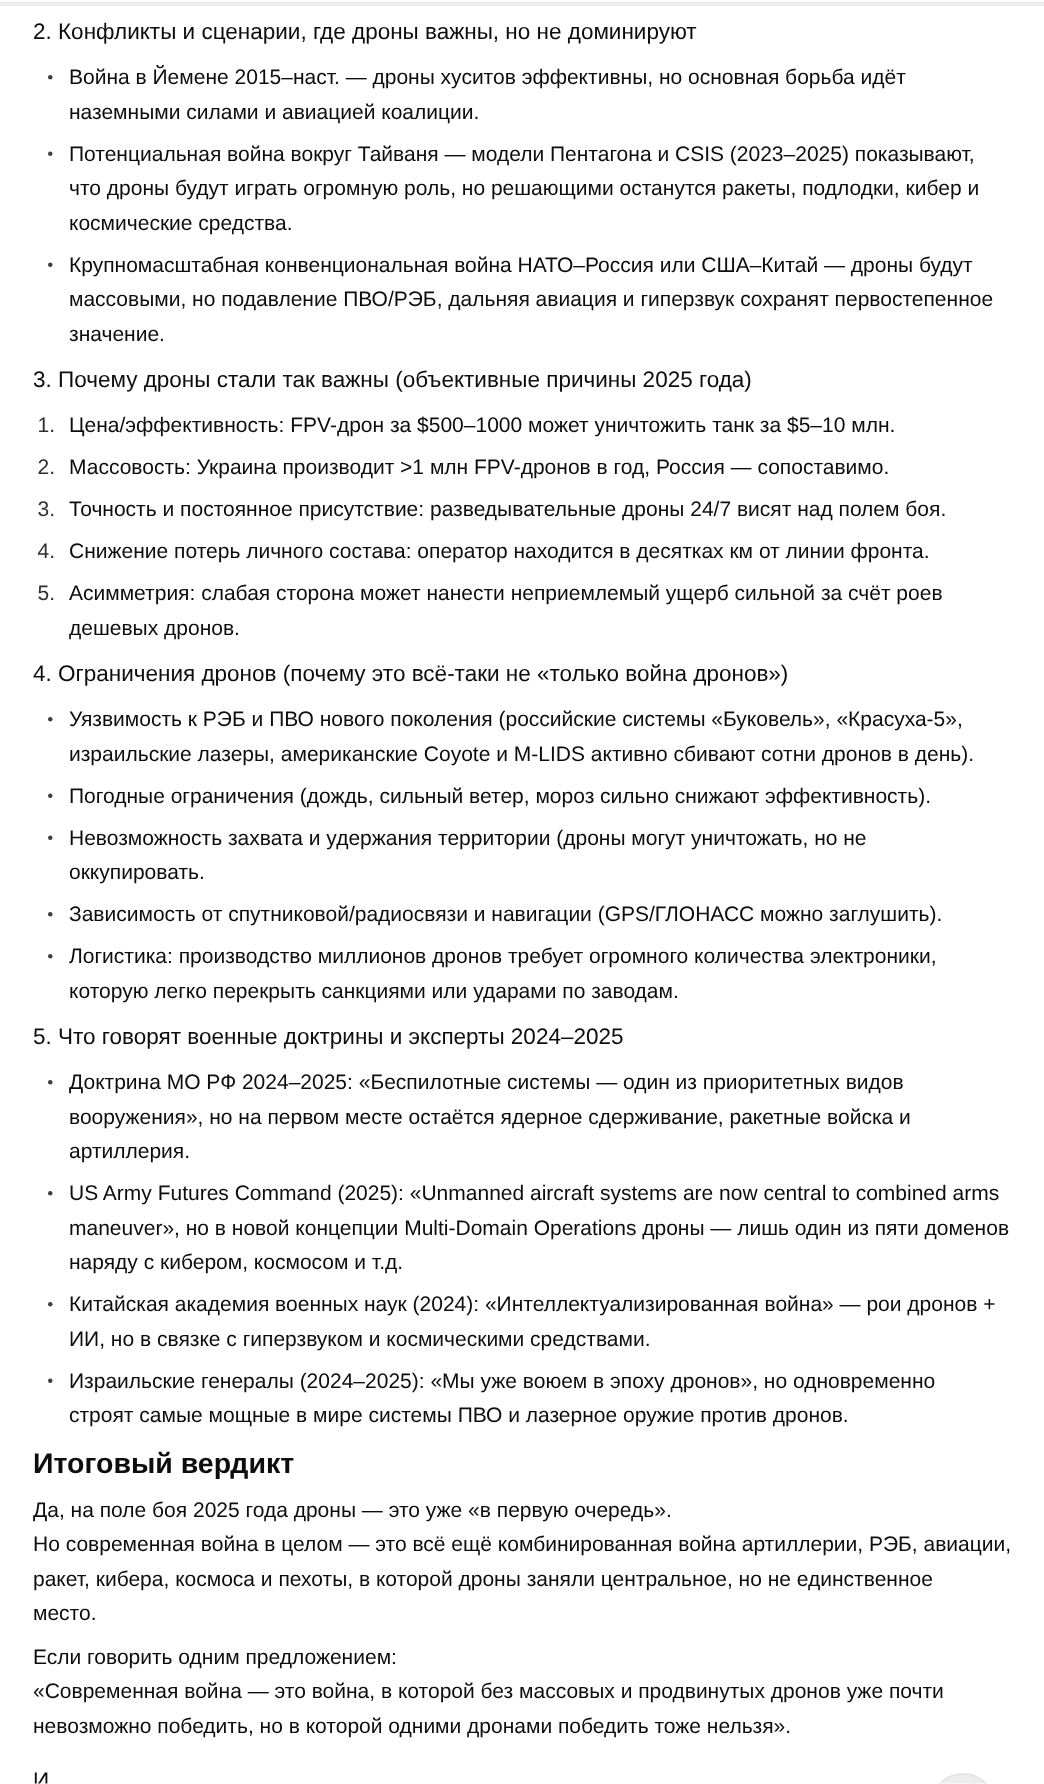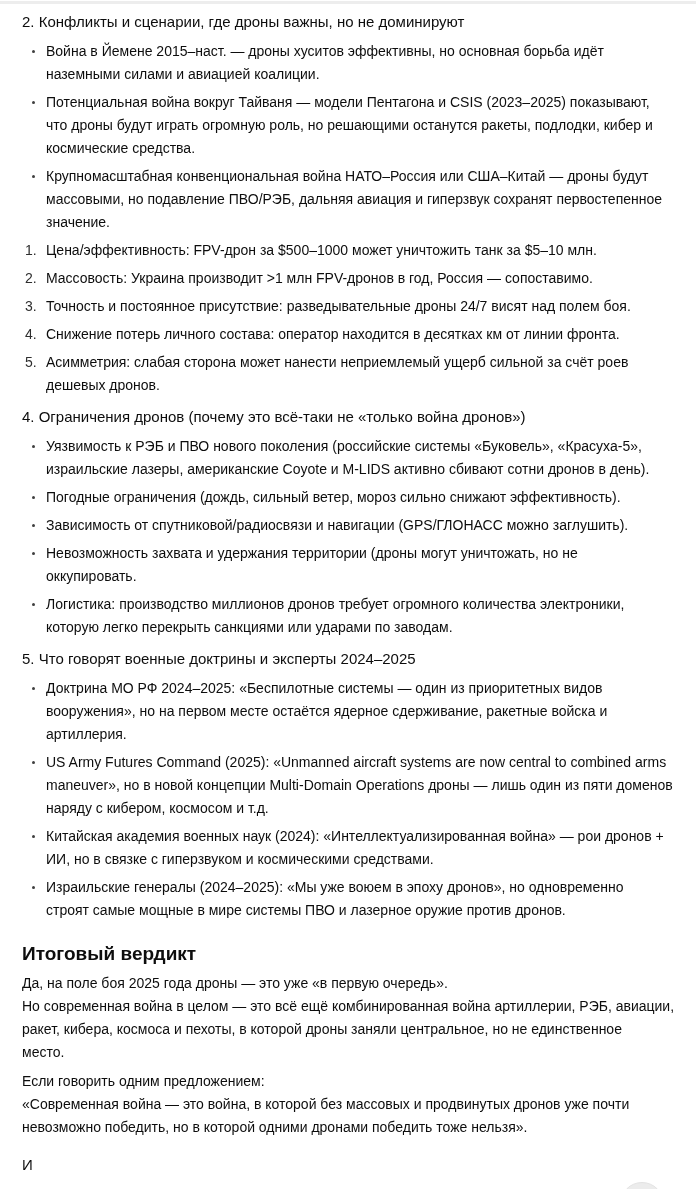--- a/index.html
+++ b/index.html
@@ -20,21 +20,21 @@
     padding: 4px 28px 0 22px;
   }
   .h3 {
     font-size: 15px; line-height: 20px; font-weight: 400;
     margin: 10px 0 8px 0; white-space: pre;
   }
   .h3:first-child { margin-top: 8px; }
   .h3.partial { margin-top: 16px; }
   .h2 {
     font-size: 19px; line-height: 24px; font-weight: 700;
-    margin: 20px 0 6px 0; white-space: pre;
+    margin: 10px 0 6px 0; white-space: pre;
   }
   .para {
     font-size: 14px; line-height: 23px;
     margin: 1px 0 6px 0; white-space: pre;
   }
   ul.list, ol.list { list-style: none; margin: 0; padding: 0; }
   .list li { position: relative; padding-left: 24px; margin: 0 4px 5px 0; }
   .li-text { display: block; font-size: 14px; line-height: 23px; white-space: pre; }
   .dot {
     position: absolute; left: 10px; top: 10px;
@@ -71,20 +71,21 @@
 что дроны будут играть огромную роль, но решающими останутся ракеты, подлодки, кибер и
 космические средства.</span>
       </li>
       <li>
         <span class="dot"></span>
         <span class="li-text">Крупномасштабная конвенциональная война НАТО–Россия или США–Китай — дроны будут
 массовыми, но подавление ПВО/РЭБ, дальняя авиация и гиперзвук сохранят первостепенное
 значение.</span>
       </li>
     </ul>
+    <div class="h3">3. Почему дроны стали так важны (объективные причины 2025 года)</div>
     <ol class="list">
       <li>
         <span class="num">1.</span>
         <span class="li-text">Цена/эффективность: FPV-дрон за $500–1000 может уничтожить танк за $5–10 млн.</span>
       </li>
       <li>
         <span class="num">2.</span>
         <span class="li-text">Массовость: Украина производит &gt;1 млн FPV-дронов в год, Россия — сопоставимо.</span>
       </li>
       <li>
@@ -107,26 +108,26 @@
         <span class="dot"></span>
         <span class="li-text">Уязвимость к РЭБ и ПВО нового поколения (российские системы «Буковель», «Красуха-5»,
 израильские лазеры, американские Coyote и M-LIDS активно сбивают сотни дронов в день).</span>
       </li>
       <li>
         <span class="dot"></span>
         <span class="li-text">Погодные ограничения (дождь, сильный ветер, мороз сильно снижают эффективность).</span>
       </li>
       <li>
         <span class="dot"></span>
-        <span class="li-text">Зависимость от спутниковой/радиосвязи и навигации (GPS/ГЛОНАСС можно заглушить).</span>
+        <span class="li-text">Невозможность захвата и удержания территории (дроны могут уничтожать, но не
+оккупировать.</span>
       </li>
       <li>
         <span class="dot"></span>
-        <span class="li-text">Невозможность захвата и удержания территории (дроны могут уничтожать, но не
-оккупировать.</span>
+        <span class="li-text">Зависимость от спутниковой/радиосвязи и навигации (GPS/ГЛОНАСС можно заглушить).</span>
       </li>
       <li>
         <span class="dot"></span>
         <span class="li-text">Логистика: производство миллионов дронов требует огромного количества электроники,
 которую легко перекрыть санкциями или ударами по заводам.</span>
       </li>
     </ul>
     <div class="h3">5. Что говорят военные доктрины и эксперты 2024–2025</div>
     <ul class="list">
       <li>

